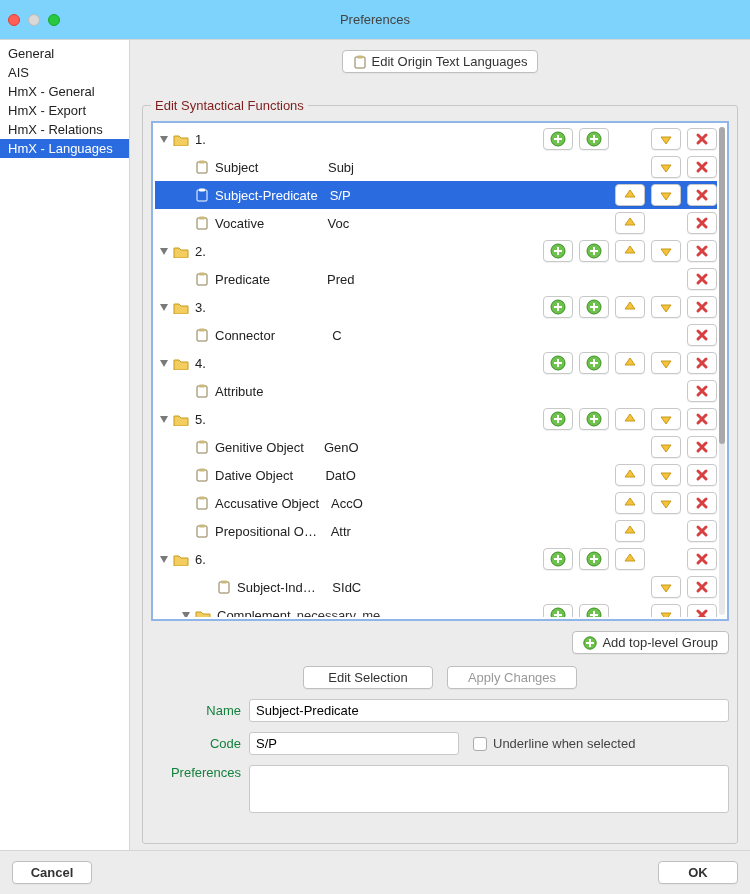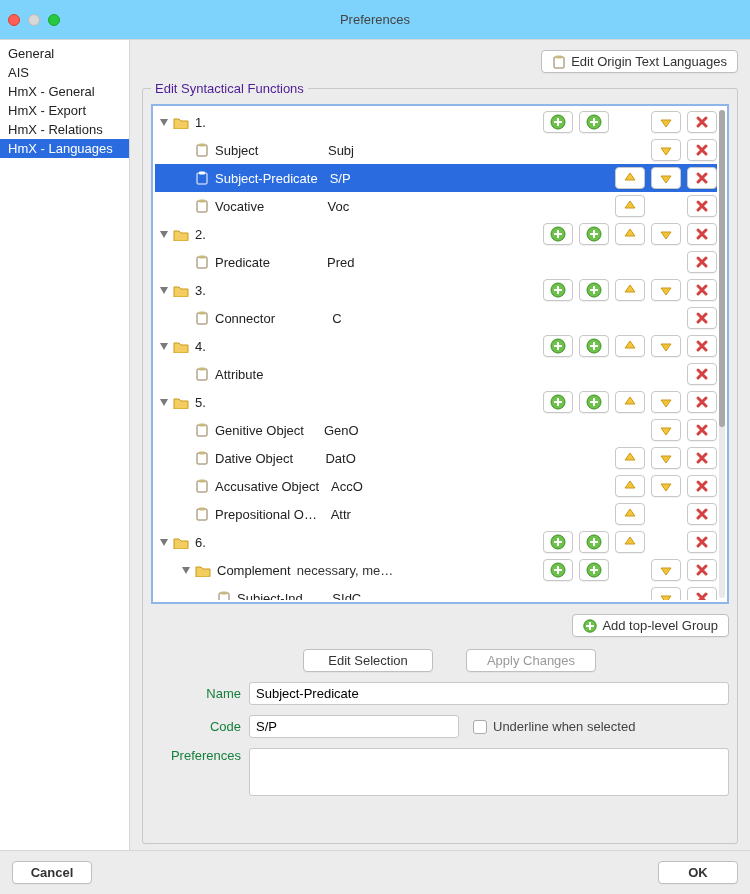--- a/index.html
+++ b/index.html
@@ -39,21 +39,21 @@
   }
   .sidebar .item.selected {
     background:#2a6bdf; color:#fff;
   }
   .main {
     flex:1 1 auto; padding:10px 12px 6px 12px;
     display:flex; flex-direction:column;
     min-width:0;
   }
   .top-center {
-    display:flex; justify-content:flex-end; margin-bottom:8px;
+    display:flex; justify-content:center; margin-bottom:25px;
   }
   .btn {
     background:#fff; border:1px solid #bfbfbf; border-radius:4px;
     padding:3px 10px; font-size:13px; color:#333;
     display:inline-flex; align-items:center; gap:5px;
     cursor:default;
     box-shadow: 0 1px 0 rgba(0,0,0,0.03);
   }
   .btn[disabled] { color:#999; }
   .iconbtn {
@@ -62,21 +62,21 @@
     display:inline-flex; align-items:center; justify-content:center;
     cursor:default;
     box-shadow:0 1px 0 rgba(0,0,0,0.05);
   }
   fieldset.editgroup {
     border:1px solid #c8c8c8; border-radius:3px;
     padding:8px; margin:0;
     display:flex; flex-direction:column;
     flex:1 1 auto; min-height:0;
   }
-  fieldset.editgroup > legend { font-size:13px; color:#4c1d95; padding:0 4px; }
+  fieldset.editgroup > legend { font-size:13px; color:#7f1d1d; padding:0 4px; }
   .tree-wrap {
     border:2px solid #8fb5e9; background:#fff;
     height:500px;
     position:relative;
   }
   .tree-scroll {
     position:absolute; inset:2px 10px 2px 2px;
     overflow:hidden;
   }
   .scroll-track {
@@ -102,21 +102,21 @@
   .folder-icon, .leaf-icon { display:inline-flex; margin-right:6px; }
   .name-col { flex:0 0 auto; }
   .code-col { margin-left:6px; flex:1 1 auto; min-width:0; }
   .necess { color:#333; margin-left:6px; white-space:nowrap; overflow:hidden; text-overflow:ellipsis; max-width:100px; }
   .btns-col { display:flex; gap:6px; margin-left:auto; margin-right:0; }
   .slot { width:30px; height:22px; } 
   .below-tree { display:flex; justify-content:flex-end; margin-top:10px; }
   .action-row {
     display:flex; gap:14px; justify-content:center; margin-top:12px;
   }
-  .action-row .btn { min-width:130px; text-align:left; justify-content:center;margin-left:19px; }
+  .action-row .btn { min-width:130px; text-align:left; justify-content:center; }
   .form-row { display:flex; align-items:center; margin-top:10px; }
   .form-row .flab { width:90px; text-align:right; margin-right:8px; color:#15803d; }
   .form-row input[type=text] {
     border:1px solid #c8c8c8; border-radius:3px; padding:3px 6px;
     font-size:13px; background:#fff; flex:1 1 auto;
   }
   .form-row input.short { flex:0 0 210px; }
   .checkbox { display:inline-flex; align-items:center; gap:6px; margin-left:14px; color:#444; }
   .checkbox .cb { width:14px; height:14px; border:1px solid #aaa; border-radius:3px; background:#fff; }
   .desc {
@@ -797,20 +797,52 @@
                 <span class="iconbtn">
                   <span>
                     <svg width="16" height="16">
                       <path d="M4 4l8 8M12 4l-8 8" stroke="#d64040" stroke-width="3" stroke-linecap="round"></path>
                     </svg>
                   </span>
                 </span>
               </span>
             </div>
             <div class="row">
+              <span class="indent" style="width:44px"></span>
+              <span class="disc"></span>
+              <span class="leaf-icon">
+                <svg width="14" height="14">
+                  <rect x="2" y="2" width="10" height="11" rx="1" fill="none" stroke="#8a7a4e" stroke-width="1"></rect>
+                  <rect x="4" y="0.5" width="6" height="3" rx="1" fill="#c9b97a"></rect>
+                </svg>
+              </span>
+              <span class="name-col">Subject-Ind…</span>
+              <span style="display:inline-block;width:10.599999999999994px"></span>
+              <span class="code-col">SIdC</span>
+              <span class="btns-col">
+                <span class="slot"></span>
+                <span class="slot"></span>
+                <span class="slot"></span>
+                <span class="iconbtn">
+                  <span>
+                    <svg width="16" height="16">
+                      <path d="M8 13L3 6h10z" fill="#f5c33b" stroke="#c79a1a"></path>
+                    </svg>
+                  </span>
+                </span>
+                <span class="iconbtn">
+                  <span>
+                    <svg width="16" height="16">
+                      <path d="M4 4l8 8M12 4l-8 8" stroke="#d64040" stroke-width="3" stroke-linecap="round"></path>
+                    </svg>
+                  </span>
+                </span>
+              </span>
+            </div>
+            <div class="row">
               <span class="indent" style="width:22px"></span>
               <span class="disc">
                 <svg width="10" height="10">
                   <path d="M1 2h8L5 9z" fill="#7a7a7a"></path>
                 </svg>
               </span>
               <span class="folder-icon">
                 <svg width="16" height="13">
                   <path d="M1 3h5l2 2h7v7a1 1 0 0 1-1 1H1z" fill="#f3cd60" stroke="#c79a1a"></path>
                 </svg>
@@ -827,52 +859,20 @@
                   </span>
                 </span>
                 <span class="iconbtn">
                   <span>
                     <svg width="16" height="16">
                       <circle cx="8" cy="8" r="7" fill="#6cc24a" stroke="#3f8f25"></circle>
                       <path d="M8 4v8M4 8h8" stroke="#fff" stroke-width="2"></path>
                     </svg>
                   </span>
                 </span>
-                <span class="slot"></span>
-                <span class="iconbtn">
-                  <span>
-                    <svg width="16" height="16">
-                      <path d="M8 13L3 6h10z" fill="#f5c33b" stroke="#c79a1a"></path>
-                    </svg>
-                  </span>
-                </span>
-                <span class="iconbtn">
-                  <span>
-                    <svg width="16" height="16">
-                      <path d="M4 4l8 8M12 4l-8 8" stroke="#d64040" stroke-width="3" stroke-linecap="round"></path>
-                    </svg>
-                  </span>
-                </span>
-              </span>
-            </div>
-            <div class="row">
-              <span class="indent" style="width:44px"></span>
-              <span class="disc"></span>
-              <span class="leaf-icon">
-                <svg width="14" height="14">
-                  <rect x="2" y="2" width="10" height="11" rx="1" fill="none" stroke="#8a7a4e" stroke-width="1"></rect>
-                  <rect x="4" y="0.5" width="6" height="3" rx="1" fill="#c9b97a"></rect>
-                </svg>
-              </span>
-              <span class="name-col">Subject-Ind…</span>
-              <span style="display:inline-block;width:10.599999999999994px"></span>
-              <span class="code-col">SIdC</span>
-              <span class="btns-col">
-                <span class="slot"></span>
-                <span class="slot"></span>
                 <span class="slot"></span>
                 <span class="iconbtn">
                   <span>
                     <svg width="16" height="16">
                       <path d="M8 13L3 6h10z" fill="#f5c33b" stroke="#c79a1a"></path>
                     </svg>
                   </span>
                 </span>
                 <span class="iconbtn">
                   <span>

